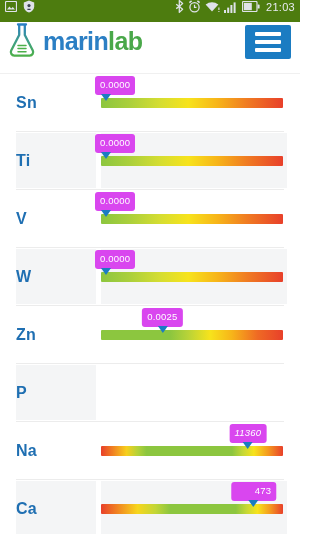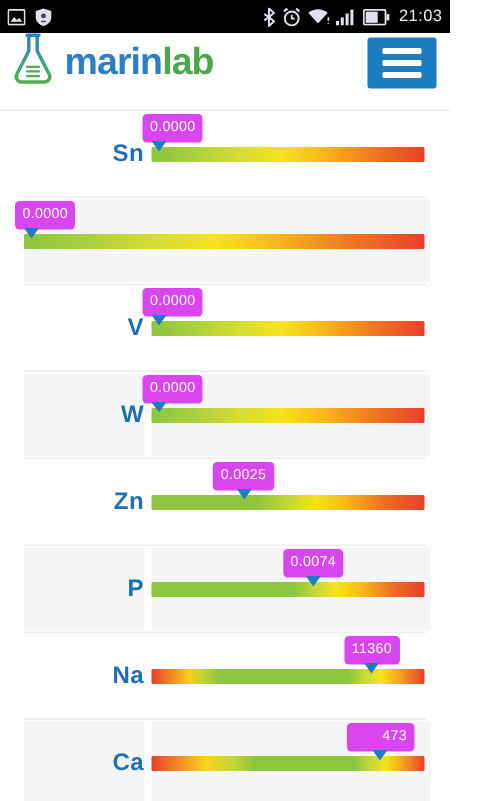--- a/index.html
+++ b/index.html
@@ -7,23 +7,23 @@
   body{
     font-family:"Liberation Sans", sans-serif;
     background:#ffffff;
     overflow:hidden;
     position:relative;
   }
 
   
   .statusbar{
     height:22px;
-    background:#000000;
+    background:#4d7c0f;
     display:flex;
-    align-items:center;
+    align-items:flex-start;
     padding:0 5px;
     color:#dfe2ea;
     font-size:10px;
     position:relative;
   }
   .sb-left{ display:flex; align-items:center; gap:6px; }
   .sb-right{ display:flex; align-items:center; gap:4px; margin-left:auto; }
   .sb-ico{ display:inline-block; line-height:0; }
   .sb-time{
     font-size:11px; color:#e7eaf1; letter-spacing:.3px;
@@ -68,21 +68,21 @@
   .row{
     height:57px;
     display:flex;
     align-items:stretch;
     padding:1px 13px 1px 16px;
     gap:5px;
   }
   .row.alt{ background:transparent; }
   .cell-label{
     width:80px;
-    display:flex; align-items:center; justify-content:flex-end;
+    display:flex; align-items:center; justify-content:flex-start;
     background:transparent;
   }
   .cell-bar{
     flex:1;
     display:flex; align-items:center;
     position:relative;
     background:transparent;
   }
   .row.alt .cell-label,
   .row.alt .cell-bar{ background:#f4f5f6; }
@@ -229,20 +229,23 @@
       </div>
       <div class="cell-bar">
         <div class="bar-outer">
           <div class="bar" style="background: linear-gradient(90deg, rgb(140, 198, 63) 0%, rgb(169, 207, 60) 15%, rgb(212, 221, 50) 32%, rgb(247, 227, 28) 48%, rgb(247, 180, 25) 64%, rgb(240, 124, 34) 80%, rgb(232, 64, 42) 100%);"></div>
           <div class="tip edge" style="left: 0%;">0.0000</div>
         </div>
       </div>
     </div>
     <div class="sep"></div>
     <div class="row alt">
+      <div class="cell-label">
+        <span class="sym">Ti</span>
+      </div>
       <div class="cell-bar">
         <div class="bar-outer">
           <div class="bar" style="background: linear-gradient(90deg, rgb(140, 198, 63) 0%, rgb(169, 207, 60) 15%, rgb(212, 221, 50) 32%, rgb(247, 227, 28) 48%, rgb(247, 180, 25) 64%, rgb(240, 124, 34) 80%, rgb(232, 64, 42) 100%);"></div>
           <div class="tip edge" style="left: 0%;">0.0000</div>
         </div>
       </div>
     </div>
     <div class="sep"></div>
     <div class="row">
       <div class="cell-label">
@@ -277,36 +280,30 @@
           <div class="bar" style="background: linear-gradient(90deg, rgb(140, 198, 63) 0%, rgb(140, 198, 63) 38%, rgb(185, 211, 56) 48%, rgb(247, 227, 28) 60%, rgb(247, 180, 25) 72%, rgb(239, 106, 36) 86%, rgb(232, 64, 42) 100%);"></div>
           <div class="tip" style="left: 33%;">0.0025</div>
         </div>
       </div>
     </div>
     <div class="sep"></div>
     <div class="row alt">
       <div class="cell-label">
         <span class="sym">P</span>
       </div>
-      <div class="cell-bar">
-        <div class="bar-outer">
-          <div class="bar" style="background: linear-gradient(90deg, rgb(140, 198, 63) 0%, rgb(140, 198, 63) 52%, rgb(198, 216, 53) 60%, rgb(247, 227, 28) 68%, rgb(247, 180, 25) 78%, rgb(239, 106, 36) 89%, rgb(232, 64, 42) 100%);"></div>
-          <div class="tip" style="left: 58%;">0.0074</div>
-        </div>
-      </div>
     </div>
     <div class="sep"></div>
     <div class="row">
       <div class="cell-label">
         <span class="sym">Na</span>
       </div>
       <div class="cell-bar">
         <div class="bar-outer">
           <div class="bar" style="background: linear-gradient(90deg, rgb(232, 64, 42) 0%, rgb(240, 124, 34) 6%, rgb(247, 207, 29) 14%, rgb(181, 210, 56) 20%, rgb(140, 198, 63) 25%, rgb(140, 198, 63) 72%, rgb(198, 216, 53) 78%, rgb(247, 227, 28) 84%, rgb(244, 152, 31) 92%, rgb(232, 64, 42) 100%);"></div>
-          <div class="tip" style="left: 79%;">11360</div>
+          <div class="tip" style="left: 79%; font-style: italic;">11360</div>
         </div>
       </div>
     </div>
     <div class="sep"></div>
     <div class="row alt">
       <div class="cell-label">
         <span class="sym">Ca</span>
       </div>
       <div class="cell-bar">
         <div class="bar-outer">

